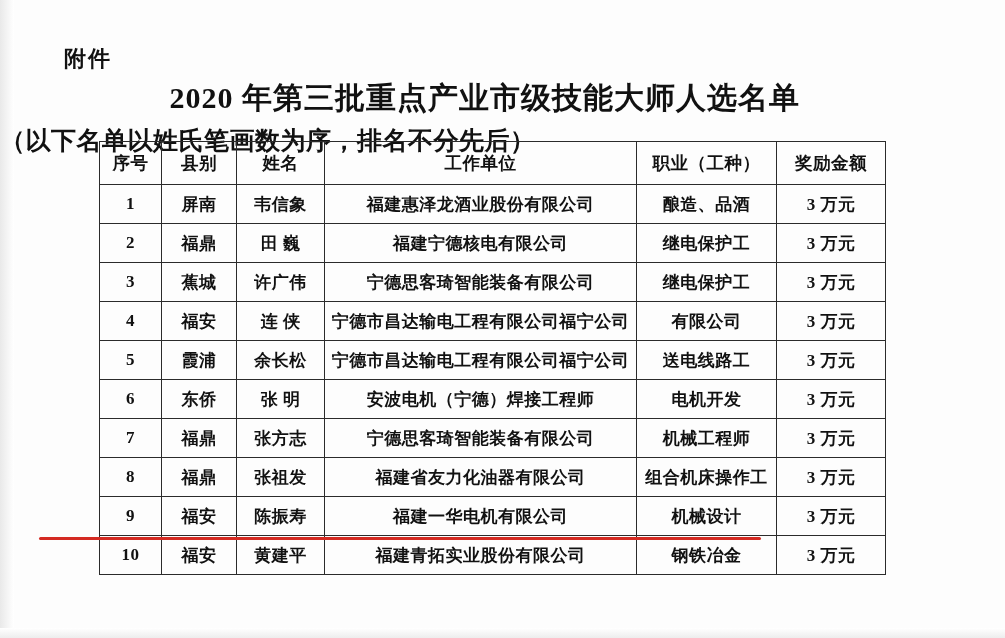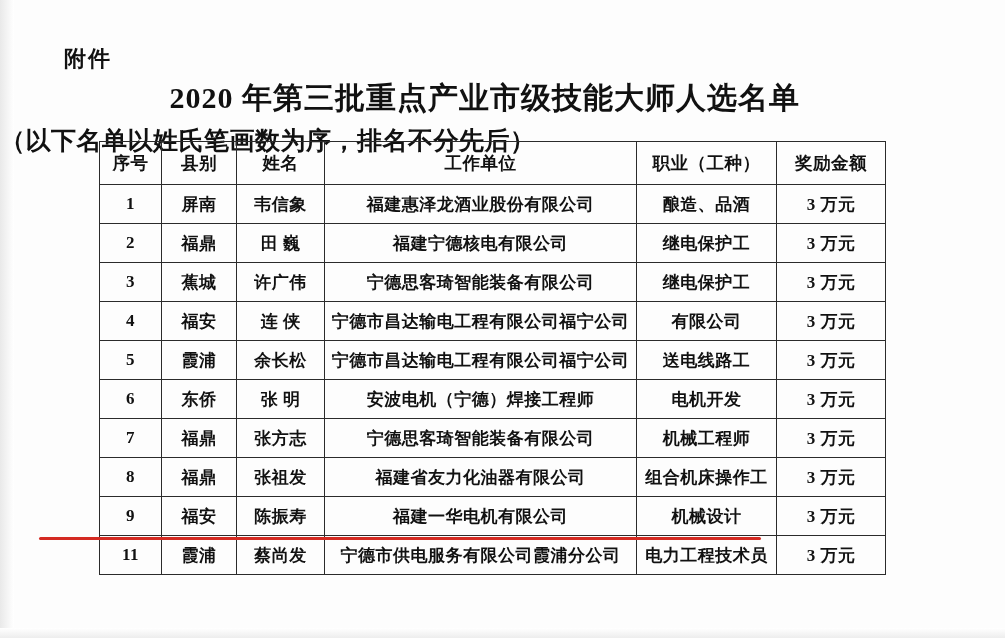--- a/index.html
+++ b/index.html
@@ -208,26 +208,26 @@
         <td>3 万元</td>
       </tr>
       <tr>
         <td>9</td>
         <td>福安</td>
         <td class="cell-name">陈振寿</td>
         <td>福建一华电机有限公司</td>
         <td>机械设计</td>
         <td>3 万元</td>
       </tr>
-      <tr>
-        <td>11</td>
-        <td>霞浦</td>
-        <td class="cell-name">蔡尚发</td>
-        <td>宁德市供电服务有限公司霞浦分公司</td>
-        <td>电力工程技术员</td>
+      <tr class="row-highlight">
+        <td>10</td>
+        <td>福安</td>
+        <td class="cell-name">黄建平</td>
+        <td>福建青拓实业股份有限公司</td>
+        <td>钢铁冶金</td>
         <td>3 万元</td>
       </tr>
     </tbody>
   </table>
 
   <div class="underline-mark" style="background: rgb(212, 42, 34);"></div>
 
   <div class="paper-edge-bottom"></div>
 
 </div>

